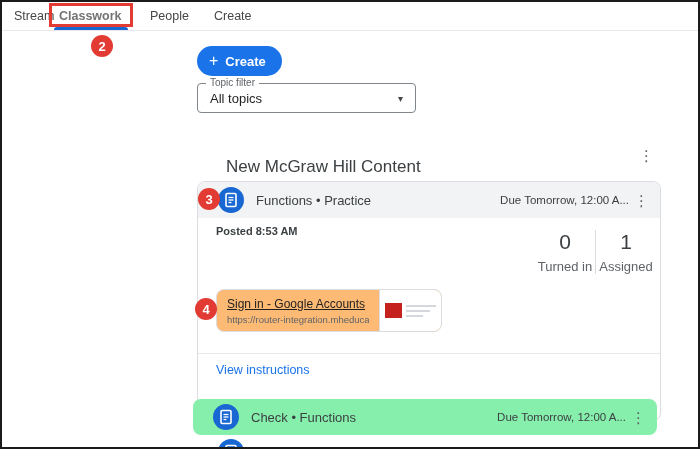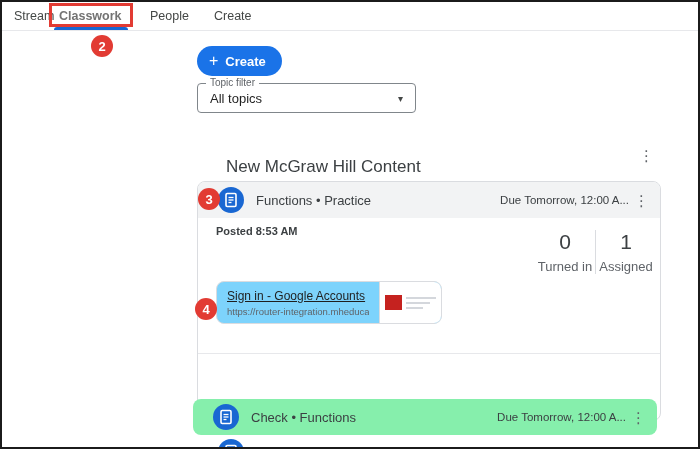--- a/index.html
+++ b/index.html
@@ -34,21 +34,21 @@
   .a-due { margin-left:auto; font-size:11.5px; color:#3c4043; white-space:nowrap; }
 
   .card-body { position:absolute; top:36px; left:0; right:0; bottom:0; }
   .posted { position:absolute; left:18px; top:7px; font-size:11px; font-weight:bold; color:#3c4043; }
   .stats { position:absolute; right:4px; top:12px; display:flex; align-items:center; }
   .stat { width:60px; display:flex; flex-direction:column; align-items:center; gap:5px; cursor:pointer; }
   .stat-num { font-size:21px; color:#3c4043; }
   .stat-lbl { font-size:13px; color:#5f6368; }
   .stat-divider { width:1px; height:44px; background:#dadce0; }
 
-  .link-card { position:absolute; left:18px; top:63px; width:226px; height:43px; box-sizing:border-box; border:1px solid #dadce0; border-radius:8px; display:flex; background:#7dd3fc; overflow:hidden; text-decoration:none; cursor:pointer; }
+  .link-card { position:absolute; left:18px; top:71px; width:226px; height:43px; box-sizing:border-box; border:1px solid #dadce0; border-radius:8px; display:flex; background:#fdba74; overflow:hidden; text-decoration:none; cursor:pointer; }
   .link-text { flex:1; min-width:0; padding:5px 10px; display:flex; flex-direction:column; justify-content:center; gap:3px; }
   .link-title { font-size:12px; color:#1f1f1f; text-decoration:underline; white-space:nowrap; overflow:hidden; }
   .link-url { font-size:9.5px; color:#5f6368; white-space:nowrap; overflow:hidden; }
   .thumb { width:62px; flex:0 0 auto; box-sizing:border-box; border-left:1px solid #dadce0; display:flex; align-items:center; gap:4px; padding:6px 5px; background:#fff; }
   .thumb-red { width:17px; height:15px; background:#c5221f; flex:0 0 auto; }
   .thumb-lines { flex:1; display:flex; flex-direction:column; gap:3px; }
   .thumb-lines i { display:block; height:2px; background:#d4d7dc; }
   .thumb-lines i:nth-child(2) { width:80%; }
   .thumb-lines i:nth-child(3) { width:55%; }
 
@@ -133,20 +133,21 @@
           <span class="thumb-red"></span>
           <span class="thumb-lines">
               <i></i>
               <i></i>
               <i></i>
             </span>
         </span>
       </a>
 
       <div class="body-divider"></div>
+      <a class="view-instructions" href="#">View instructions</a>
     </div>
   </section>
 
   <span class="ann" style="left:196px; top:186px">3</span>
   <span class="ann" style="left:193px; top:296px">4</span>
 
   <div class="row2">
     <span class="doc-icon">
       <svg width="26" height="26" viewBox="0 0 26 26">
         <circle cx="13" cy="13" r="13" fill="#1967d2"></circle>

